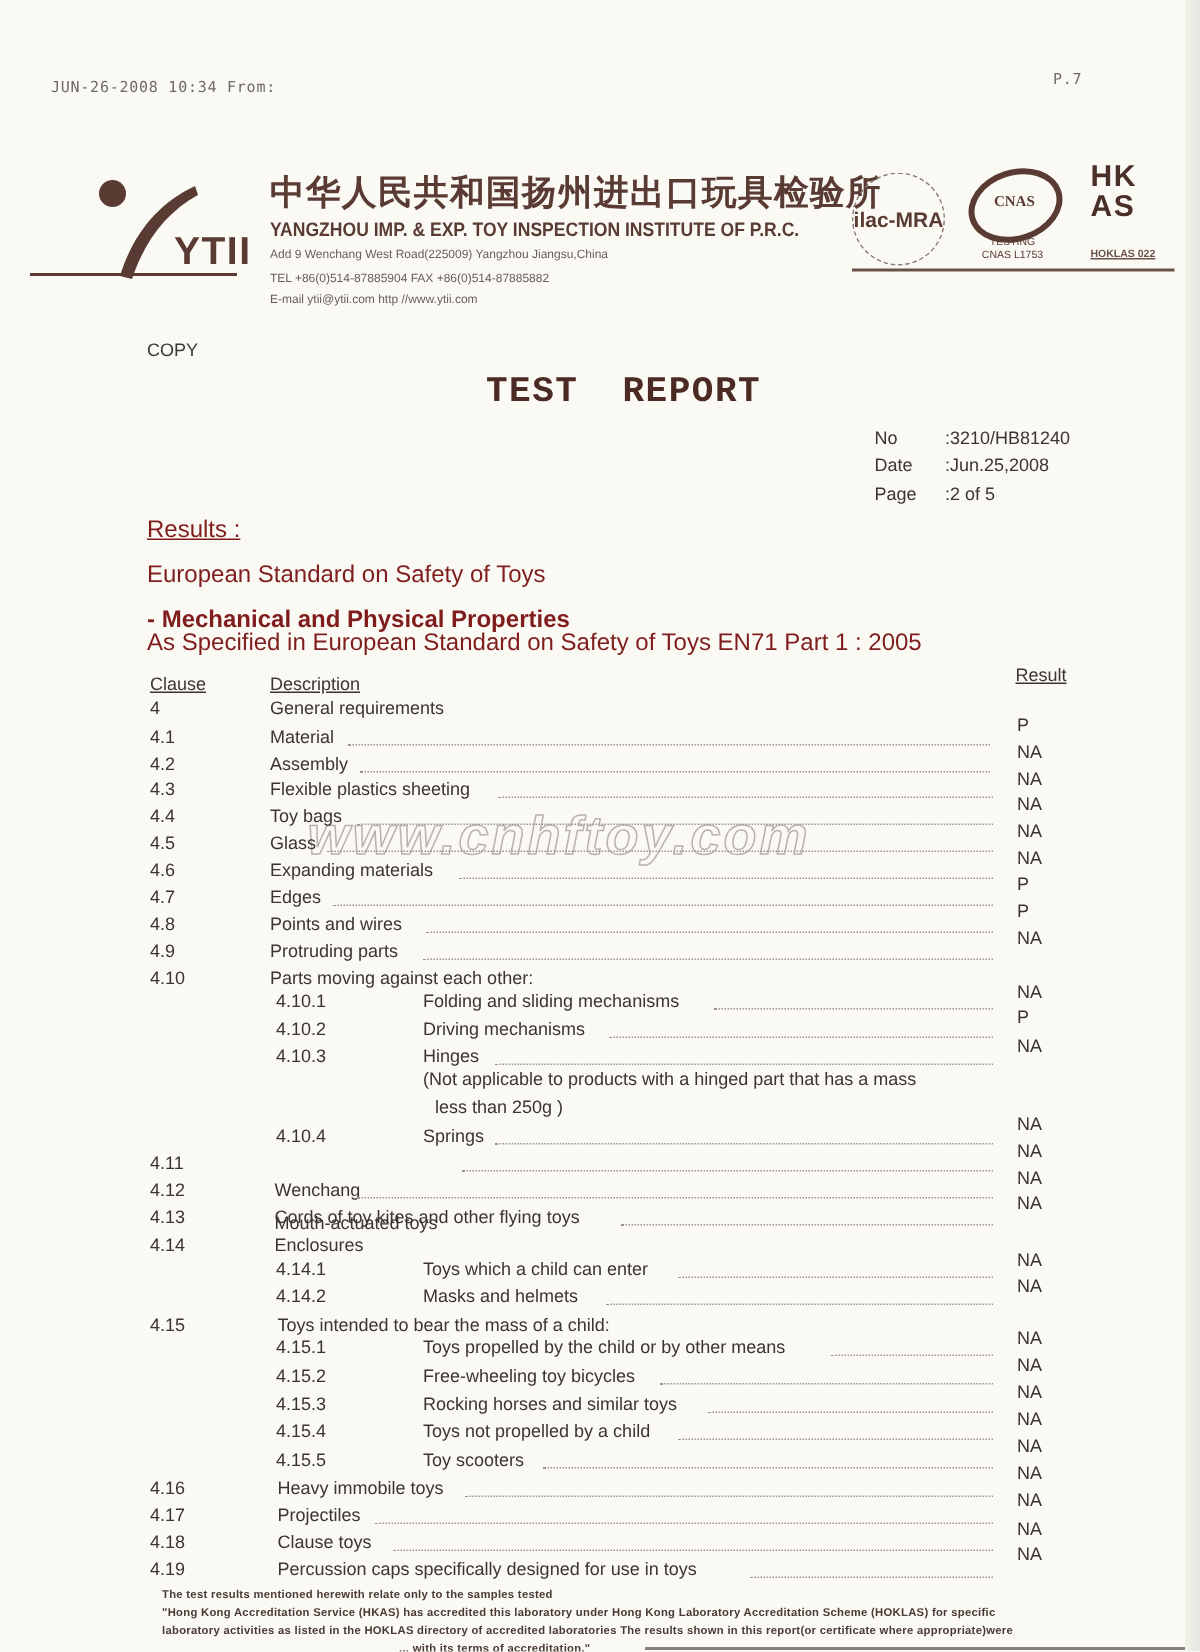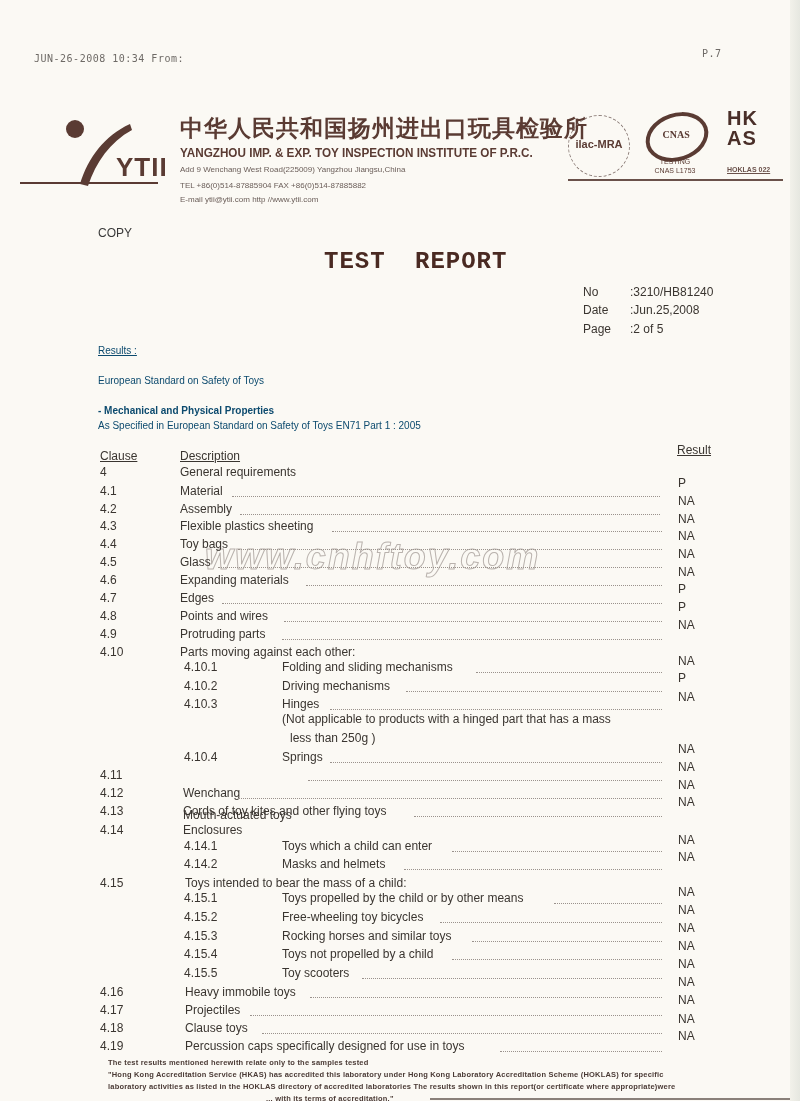--- a/index.html
+++ b/index.html
@@ -17,34 +17,34 @@
   .logo { left:62px; top:112px; width:110px; height:70px; }
   .logo-seal { position:absolute; left:4px; top:8px; width:18px; height:18px; border-radius:50%; background:#5a3b33; }
   .logo-swoosh { position:absolute; left:12px; top:6px; width:60px; height:70px; }
   .logo-text { position:absolute; left:54px; top:40px; font-weight:bold; font-size:26px; color:#5a3b33; letter-spacing:1px; }
   .logo-line { position:absolute; left:20px; top:182px; width:138px; height:2px; background:#5a3b33; }
   .cn-title { left:180px; top:113px; font-size:23px; font-weight:bold; color:#5a3b33; letter-spacing:1px; }
   .en-title { left:180px; top:145px; font-size:13px; font-weight:bold; color:#5a3b33; transform:scaleX(0.9); transform-origin:left; }
   .addr { left:180px; font-size:8px; color:#6a5d58; }
   .logos-line { left:568px; top:179px; width:215px; height:2px; background:#6a514a; }
   .ilac { left:568px; top:115px; width:60px; height:60px; border-radius:50%; border:1px dashed #8a7b76; }
-  .ilac span { position:absolute; left:0; right:0; top:22px; text-align:center; font-size:11px; font-weight:bold; color:#5a3b33; }
+  .ilac span { position:absolute; left:0; right:0; top:22px; text-align:center; font-size:14px; font-weight:bold; color:#5a3b33; }
   .cnas-oval { left:645px; top:113px; width:56px; height:40px; border:4px solid #5a3b33; border-radius:50%; transform:rotate(-18deg); }
   .cnas-oval span { position:absolute; left:0; right:0; top:12px; text-align:center; font-size:10px; font-weight:bold; color:#5a3b33; font-family:"Liberation Serif", serif; transform:rotate(18deg); }
   .cnas-cap { left:640px; top:157px; width:70px; text-align:center; font-size:7px; color:#5a3b33; line-height:9px; }
   .hkas { left:727px; top:108px; font-size:20px; font-weight:bold; color:#4a2f29; line-height:20px; letter-spacing:1px; }
   .hkas-sub { left:727px; top:166px; font-size:7px; color:#6a514a; text-decoration:underline; font-weight:bold; }
 
   .copy { left:98px; top:226px; font-size:12px; color:#3a3a3a; }
   .title { left:324px; top:248px; font-family:Liberation Mono, monospace; font-weight:bold; font-size:24px; color:#4a2a22; letter-spacing:1px; word-spacing:14px; }
 
   .meta { left:583px; font-size:12px; color:#3a3530; }
   .meta .v { position:absolute; left:47px; white-space:nowrap; }
 
-  .sec { left:98px; font-size:10px; color:#0c4a6e; white-space:nowrap; }
+  .sec { left:98px; font-size:16px; color:#7f1d1d; white-space:nowrap; }
   .under { text-decoration:underline; }
   .bold { font-weight:bold; }
 
   .row { position:absolute; font-size:12px; color:#3a3530; white-space:nowrap; }
   .clause { position:absolute; left:100px; }
   .desc { position:absolute; left:180px; }
   .subclause { position:absolute; left:184px; }
   .subdesc { position:absolute; left:282px; }
   .dots { position:absolute; height:1px; border-bottom:1px dotted #9a928c; }
   .result { position:absolute; left:678px; font-size:12px; color:#3a3530; }

